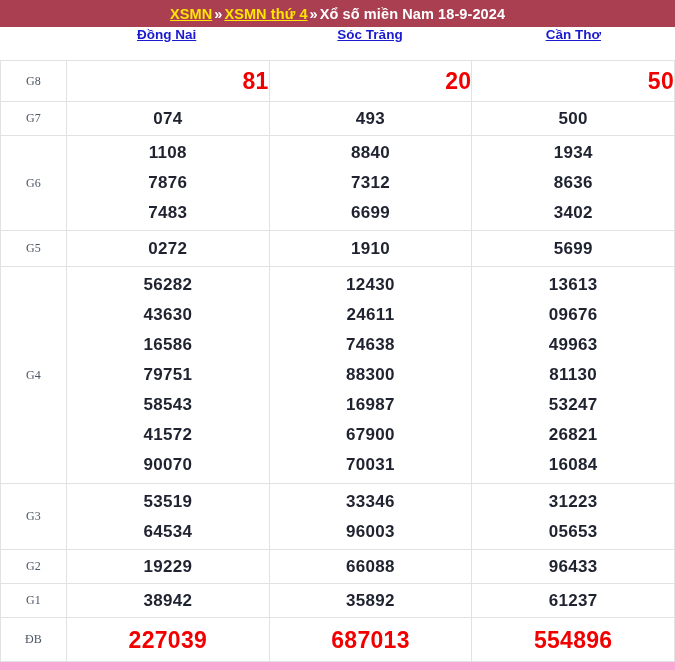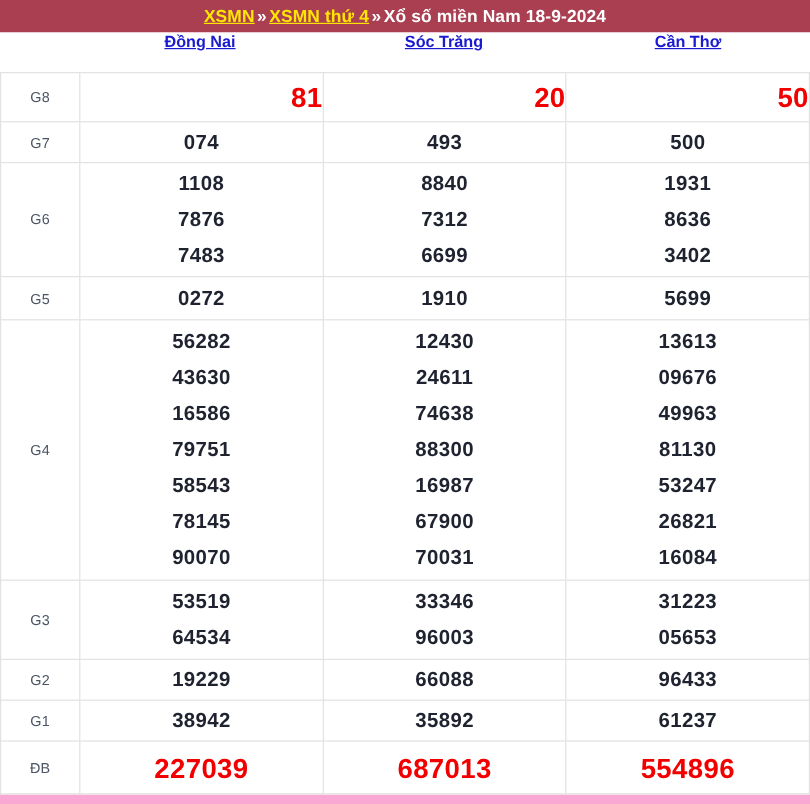--- a/index.html
+++ b/index.html
@@ -84,20 +84,21 @@
     text-align: center;
     padding: 0;
     background: #ffffff;
   }
   td.lbl {
     width: 65px;
     font-size: 12px;
     color: #4b5563;
     font-weight: normal;
     letter-spacing: 0.2px;
+    font-family: Liberation Serif, serif;
   }
   td.val {
     font-size: 17px;
     color: #1f2330;
     font-weight: bold;
     letter-spacing: 0.3px;
     line-height: 30px;
   }
   td.val .num {
     display: block;
@@ -177,21 +178,21 @@
           <span class="num">1108</span>
           <span class="num">7876</span>
           <span class="num">7483</span>
         </td>
         <td class="val">
           <span class="num">8840</span>
           <span class="num">7312</span>
           <span class="num">6699</span>
         </td>
         <td class="val">
-          <span class="num">1931</span>
+          <span class="num">1934</span>
           <span class="num">8636</span>
           <span class="num">3402</span>
         </td>
       </tr>
 
       <tr class="r-g5">
         <td class="lbl">G5</td>
         <td class="val">
           <span class="num">0272</span>
         </td>
@@ -204,21 +205,21 @@
       </tr>
 
       <tr class="r-g4">
         <td class="lbl">G4</td>
         <td class="val">
           <span class="num">56282</span>
           <span class="num">43630</span>
           <span class="num">16586</span>
           <span class="num">79751</span>
           <span class="num">58543</span>
-          <span class="num">78145</span>
+          <span class="num">41572</span>
           <span class="num">90070</span>
         </td>
         <td class="val">
           <span class="num">12430</span>
           <span class="num">24611</span>
           <span class="num">74638</span>
           <span class="num">88300</span>
           <span class="num">16987</span>
           <span class="num">67900</span>
           <span class="num">70031</span>

